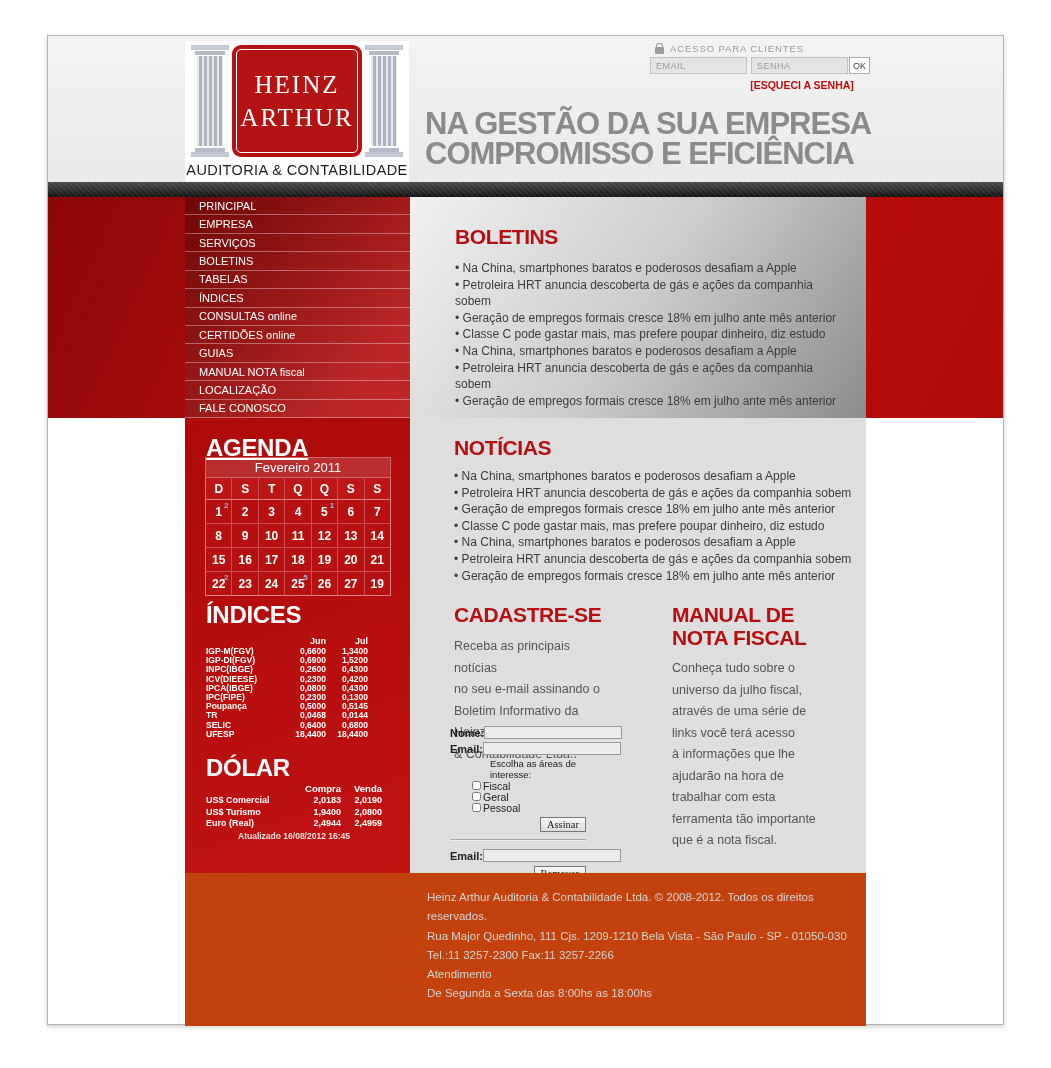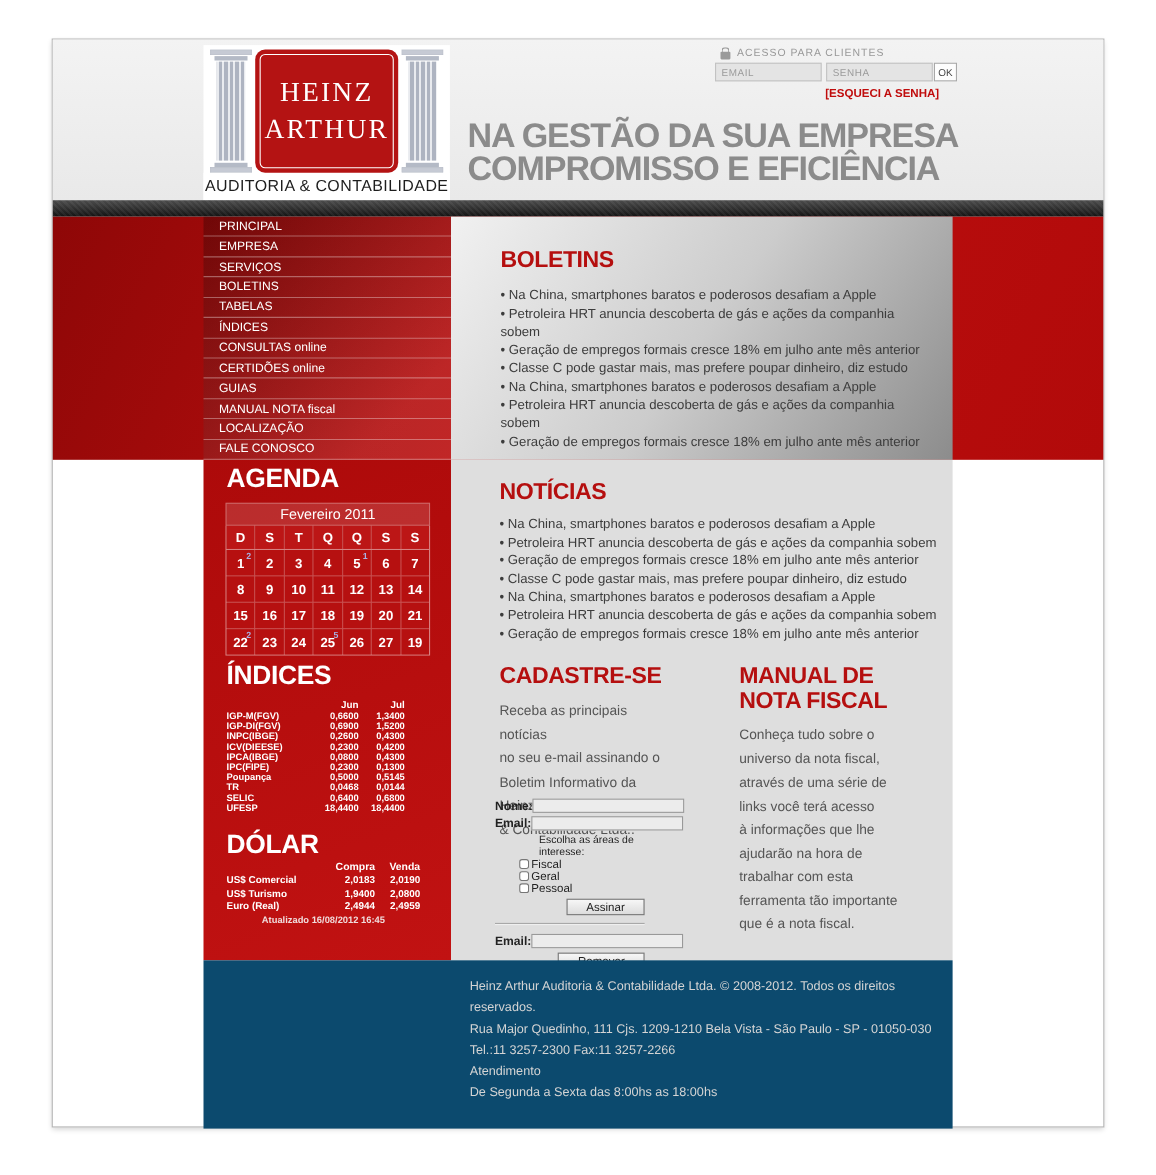--- a/index.html
+++ b/index.html
@@ -92,28 +92,28 @@
   .intro-line, .manual-line { font-size:12.5px; color:#555; line-height:21.5px; }
   .cad-form { position:absolute; left:40px; top:308px; width:136px; }
   .form-row { display:flex; align-items:center; margin-bottom:3px; }
   .form-label { width:38px; font-size:11px; font-weight:bold; color:#222; }
   .form-input { flex:1; height:13px; background:#ececec; border:1px solid #999; font-size:10px; padding:0 2px; }
   .interest-label { margin-left:40px; font-size:9.5px; color:#222; }
   .chk-row { margin-left:22px; display:flex; align-items:center; height:11px; font-size:10.5px; color:#222; }
   .chk-row input { width:9px; height:9px; margin-right:2px; }
   .btn-row { display:flex; justify-content:flex-end; margin-top:4px; }
   .form-btn { background:linear-gradient(#f7f7f7,#dcdcdc); border:1px solid #777; font-size:10.5px; color:#222;
-              padding:0 17px; height:15px; cursor:pointer; font-family:Liberation Sans, sans-serif; }
+              padding:0 6px; height:15px; cursor:pointer; font-family:Liberation Serif, serif; }
   .form-hr { border:none; border-top:1px solid #a8a8a8; border-bottom:1px solid #efefef; margin:7px 0 8px; }
   .manual { position:absolute; left:262px; top:185px; width:170px; }
   .manual-title { line-height:23px; }
   .manual-text { margin-top:9px; }
 
   
-  .footer { position:absolute; left:137px; top:837px; width:681px; height:153px; background:#0c4a6e; }
+  .footer { position:absolute; left:137px; top:837px; width:681px; height:153px; background:#c2410c; }
   .footer-text { position:absolute; left:242px; top:15px; }
   .footer-line { font-size:11.5px; color:#d4d4d4; line-height:19.3px; }
 </style>
 </head>
 <body>
 
 <div class="page">
 
   <div class="header">
 
@@ -226,21 +226,21 @@
           <div class="bullet-line">Na China, smartphones baratos e poderosos desafiam a Apple</div>
 
           <div class="bullet-line">Petroleira HRT anuncia descoberta de gás e ações da companhia sobem</div>
 
           <div class="bullet-line">Geração de empregos formais cresce 18% em julho ante mês anterior</div>
         </div>
     </div>
   </div>
 
   <div class="sidebar">
-    <div class="side-title" style="top:4px;">AGENDA</div>
+    <div class="side-title" style="top:16px;text-decoration:underline;">AGENDA</div>
 
     <div class="calendar">
       <div class="cal-month">Fevereiro 2011</div>
       <div class="cal-grid">
 
           <div class="cal-wd">D</div>
 
           <div class="cal-wd">S</div>
 
           <div class="cal-wd">T</div>
@@ -576,21 +576,21 @@
 
     <div class="manual">
       <div class="section-red manual-title">
         <div>MANUAL DE</div>
         <div>NOTA FISCAL</div>
       </div>
       <div class="manual-text">
 
           <div class="manual-line">Conheça tudo sobre o</div>
 
-          <div class="manual-line">universo da nota fiscal,</div>
+          <div class="manual-line">universo da julho fiscal,</div>
 
           <div class="manual-line">através de uma série de</div>
 
           <div class="manual-line">links você terá acesso</div>
 
           <div class="manual-line">à informações que lhe</div>
 
           <div class="manual-line">ajudarão na hora de</div>
 
           <div class="manual-line">trabalhar com esta</div>

